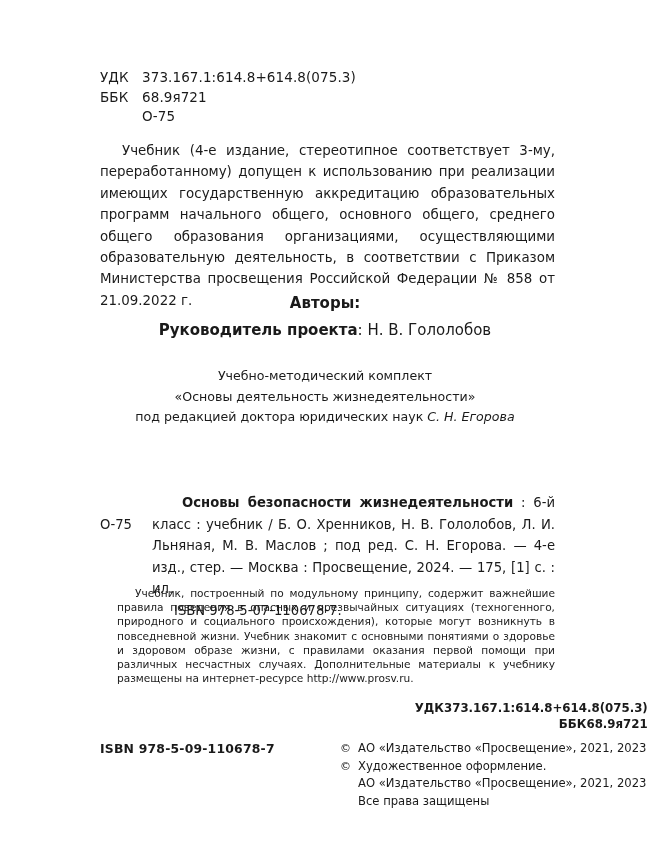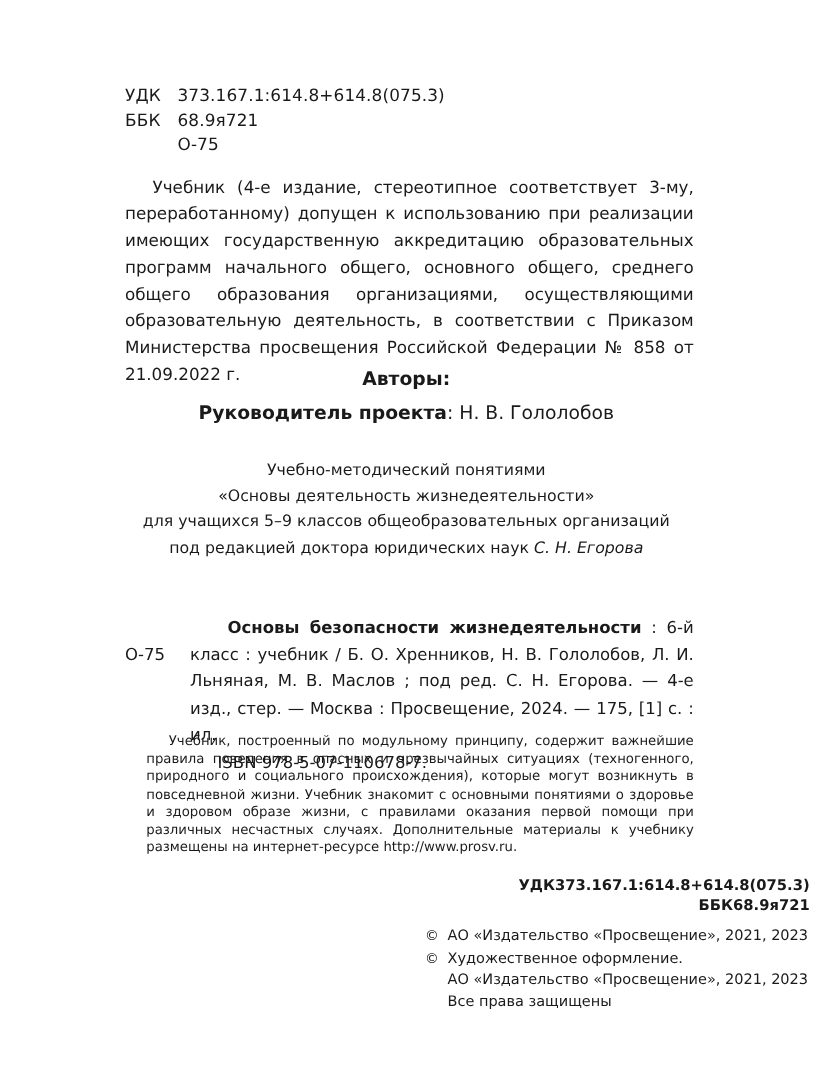--- a/index.html
+++ b/index.html
@@ -187,41 +187,41 @@
   </div>
 
   <div class="approval">Учебник (4-е издание, стереотипное соответствует 3-му, переработанному) допущен к использованию при реализации имеющих государственную аккредитацию образовательных программ начального общего, основного общего, среднего общего образования организациями, осуществляющими образовательную деятельность, в соответствии с Приказом Министерства просвещения Российской Федерации № 858 от 21.09.2022 г.</div>
 
   <div class="authors">
     <div class="lbl">Авторы:</div>
     <div class="leader"><span class="lbl">Руководитель проекта</span><span>: </span><span>Н. В. Гололобов</span></div>
   </div>
 
   <div class="umk">
-    <div>Учебно-методический понятиями</div>
+    <div>Учебно-методический комплект</div>
     <div>«Основы деятельность жизнедеятельности»</div>
-    <div>для учащихся 5–9 классов общеобразовательных организаций</div>
     <div><span>под редакцией доктора юридических наук </span><span class="ital">С. Н. Егорова</span></div>
   </div>
 
   <div class="biblio">
     <span class="sig">О-75</span>
     <div class="body"><span class="ttl">Основы безопасности жизнедеятельности</span><span> : 6-й класс : учебник / Б. О. Хренников, Н. В. Гололобов, Л. И. Льняная, М. В. Маслов ; под ред. С. Н. Егорова. — 4-е изд., стер. — Москва : Просвещение, 2024. — 175, [1] с. : ил.</span></div>
     <div class="isbn-inline">ISBN 978-5-07-110678-7.</div>
   </div>
 
   <div class="annot">
     <p>Учебник, построенный по модульному принципу, содержит важнейшие правила поведения в опасных и чрезвычайных ситуациях (техногенного, природного и социального происхождения), которые могут возникнуть в повседневной жизни. Учебник знакомит с основными понятиями о здоровье и здоровом образе жизни, с правилами оказания первой помощи при различных несчастных случаях. Дополнительные материалы к учебнику размещены на интернет-ресурсе http://www.prosv.ru.</p>
   </div>
 
   <div class="udk-bottom">
     <div><span class="k">УДК</span><span>373.167.1:614.8+614.8(075.3)</span></div>
     <div><span class="k">ББК</span><span>68.9я721</span></div>
   </div>
 
+  <div class="isbn-bottom">ISBN 978-5-09-110678-7</div>
 
   <div class="copyright">
     <div class="cp-row">
       <span class="cp-mark">©</span>
       <span class="cp-text">АО «Издательство «Просвещение», 2021, 2023</span>
     </div>
     <div class="cp-row">
       <span class="cp-mark">©</span>
       <span class="cp-text">Художественное оформление.</span>
     </div>

